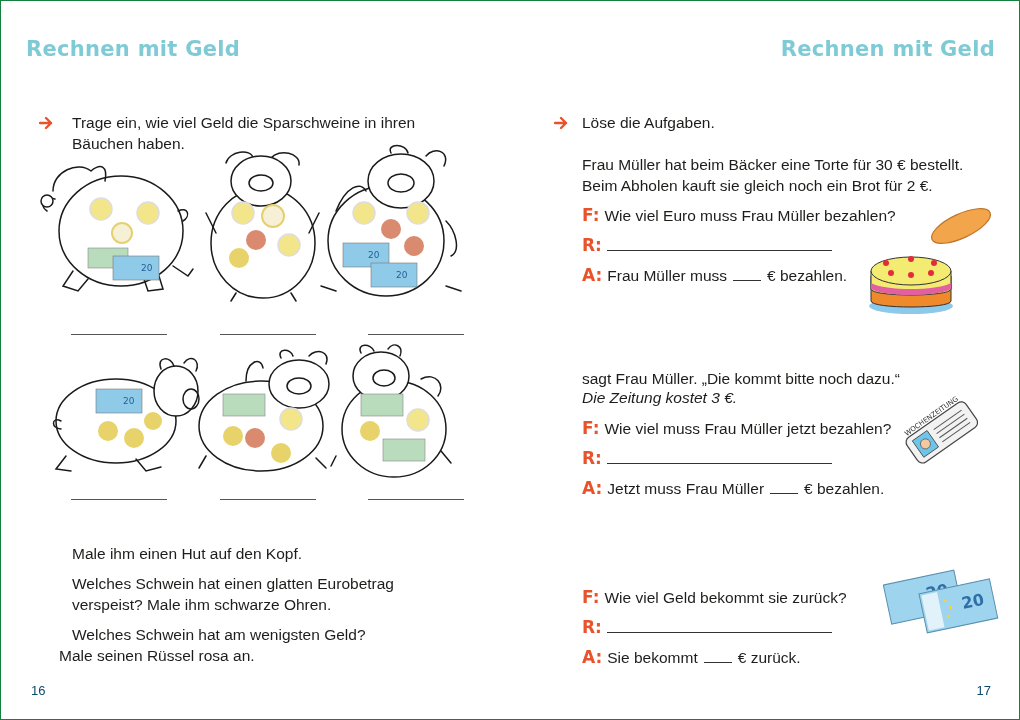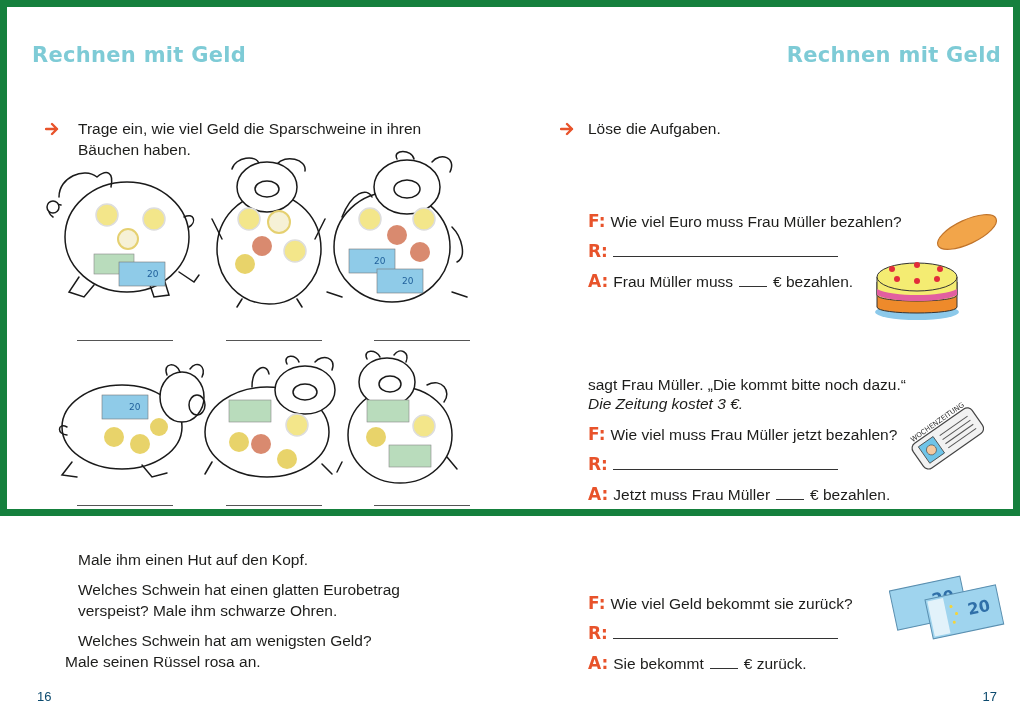--- a/index.html
+++ b/index.html
@@ -1,19 +1,19 @@
 <!DOCTYPE html>
 <html><head>
 <meta charset="utf-8">
 <style>
   * { box-sizing: border-box; margin: 0; padding: 0; }
   html, body { width: 1020px; height: 720px; background: #ffffff; overflow: hidden; }
   body { font-family: "Liberation Sans", "DejaVu Sans", sans-serif; color: #1d1d1b; position: relative; }
 
-  .spread { position: absolute; left: 0; top: 0; width: 1020px; height: 516px; border: 7px solid #15803d; background: #fff; }
+  .spread { position: absolute; left: 0; top: 0; width: 1020px; height: 720px; border: 1px solid #15803d; background: #fff; }
   .page { position: absolute; top: 0; height: 720px; width: 510px; }
   .page-left { left: 0; }
   .page-right { left: 510px; }
 
   .title {
     position: absolute; top: 36px; font-family: "DejaVu Sans", sans-serif;
     font-weight: bold; font-size: 21px; color: #7ecbd6; letter-spacing: 0.3px;
   }
   .page-left .title { left: 25px; }
   .page-right .title { right: 26px; }
@@ -183,20 +183,22 @@
   <div class="page page-right">
     <div class="title">Rechnen mit Geld</div>
 
     <div class="arrow" style="left:43px; top:115px;">
       <svg width="14" height="14" viewBox="0 0 14 14">
           <path d="M1 7 H12 M7 2 L12 7 L7 12" stroke="#e8532b" stroke-width="2.4" fill="none" stroke-linecap="round" stroke-linejoin="round"></path>
         </svg>
     </div>
     <div class="txt" style="left:71px; top:111px;">Löse die Aufgaben.</div>
 
+    <div class="txt" style="left:71px; top:153px;">Frau Müller hat beim Bäcker eine Torte für 30 € bestellt.</div>
+    <div class="txt" style="left:71px; top:174px;">Beim Abholen kauft sie gleich noch ein Brot für 2 €.</div>
     <div class="qline" style="top:203px;">
       <span class="label-letter">F:</span>
       <span>Wie viel Euro muss Frau Müller bezahlen?</span>
     </div>
     <div class="qline" style="top:233px;">
       <span class="label-letter">R:</span>
       <span class="rule" style="width:225px;"></span>
     </div>
     <div class="qline" style="top:263px;">
       <span class="label-letter">A:</span>

